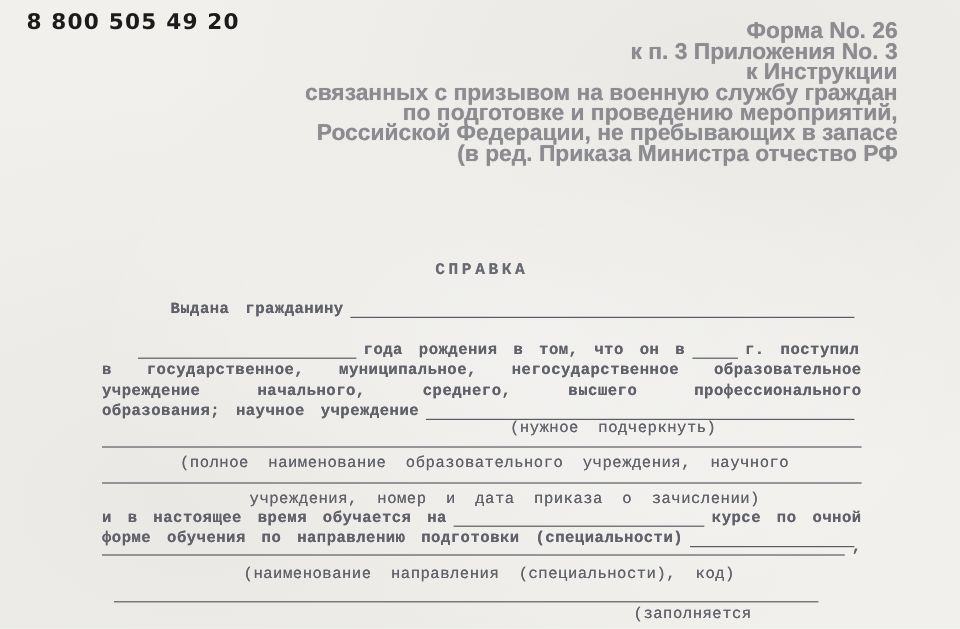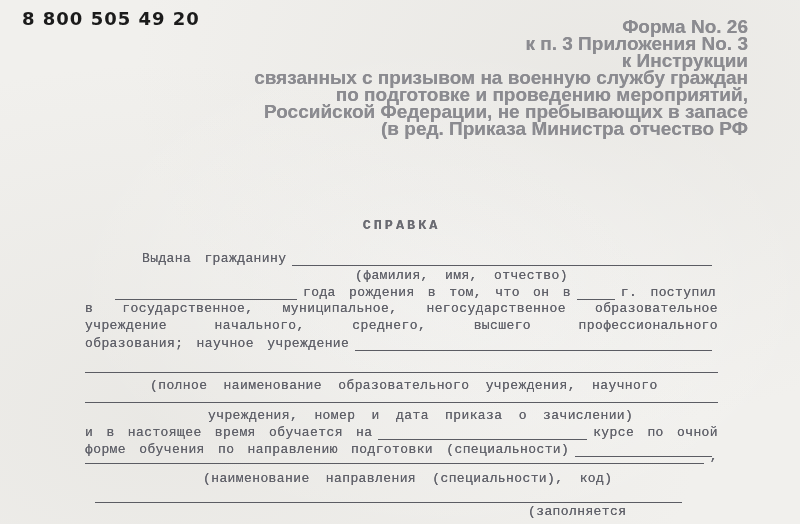--- a/index.html
+++ b/index.html
@@ -34,21 +34,21 @@
     letter-spacing:3px;color:#6a6b72;
     text-shadow:0 0 0.5px #7a7b82;
   }
   .line,.cap{
     position:absolute;
     font-size:13px;color:#606169;
     letter-spacing:0.4px;word-spacing:5px;
     text-shadow:0 0 0.5px #70717a;
     white-space:nowrap;
   }
-  .line{left:85px;width:633px;display:flex;align-items:flex-end;height:16px;}
+  .line{left:85px;width:633px;display:flex;align-items:flex-start;height:16px;font-weight:bold;}
   .blank{border-bottom:1.4px solid #5b5c63;flex:1 1 auto;height:14px;margin:0 6px;}
   .blank.fixed{flex:0 0 auto;}
   .just{display:block;text-align:justify;text-align-last:justify;}
   .rule{position:absolute;left:85px;width:633px;height:0;border-top:1.4px solid #5b5c63;}
   .cap{word-spacing:8px;}
 </style>
 </head>
 <body>
 
 <div class="page">
@@ -64,36 +64,36 @@
     <div>Российской Федерации, не пребывающих в запасе</div>
     <div>(в ред. Приказа Министра отчество РФ</div>
   </div>
 
   <div class="title">СПРАВКА</div>
 
   <div class="line" style="top:250px;">
     <span style="padding-left:57px;">Выдана гражданину</span>
     <span class="blank"></span>
   </div>
-  <div class="cap" style="top:268px;left:355px;">(фамилия, имя, отчество)</div>
 
   <div class="line" style="top:284px;">
     <span class="blank fixed" style="width:182px;margin-left:30px;"></span>
     <span>года рождения в том, что он в</span>
     <span class="blank fixed" style="width:38px;"></span>
     <span>г. поступил</span>
   </div>
 
   <div class="line just" style="top:301px;">в государственное, муниципальное, негосударственное образовательное</div>
   <div class="line just" style="top:318px;">учреждение начального, среднего, высшего профессионального</div>
 
   <div class="line" style="top:335px;">
     <span>образования; научное учреждение</span>
     <span class="blank"></span>
   </div>
+  <div class="cap" style="top:349px;left:425px;">(нужное подчеркнуть)</div>
 
   <div class="rule" style="top:372px;"></div>
   <div class="cap" style="top:378px;left:150px;">(полное наименование образовательного учреждения, научного</div>
 
   <div class="rule" style="top:402px;"></div>
   <div class="cap" style="top:408px;left:208px;">учреждения, номер и дата приказа о зачислении)</div>
 
   <div class="line" style="top:424px;">
     <span>и в настоящее время обучается на</span>
     <span class="blank"></span>

